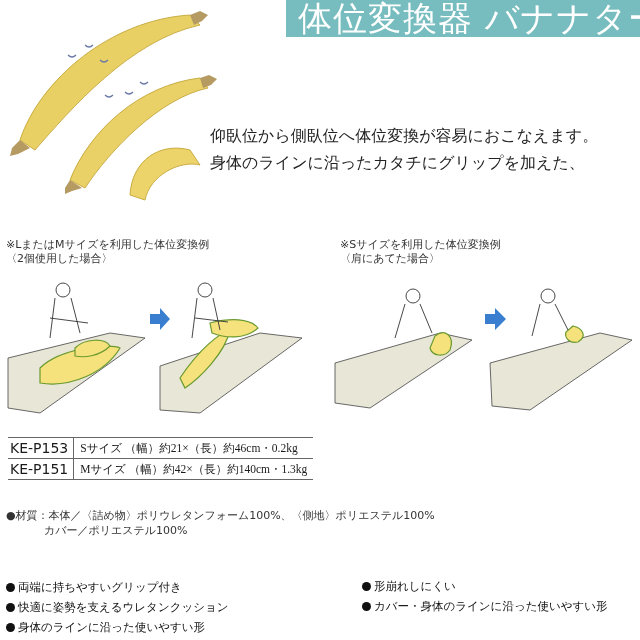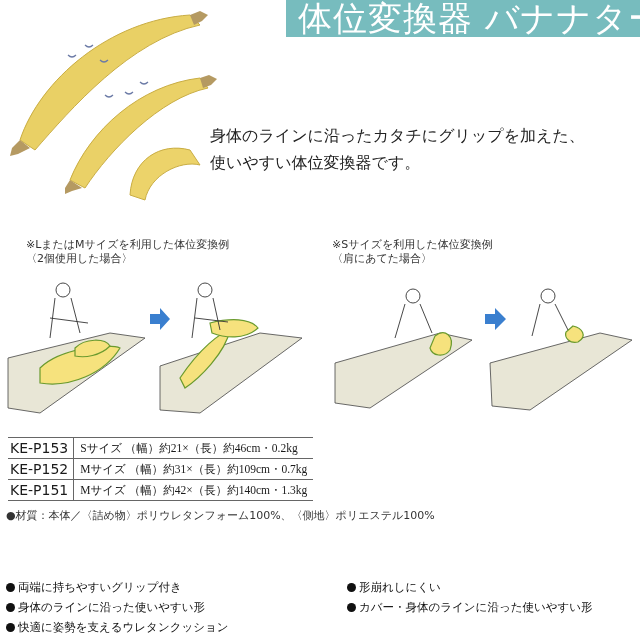--- a/index.html
+++ b/index.html
@@ -44,29 +44,29 @@
     <path d="M85,45 q4,4 8,0"></path>
       <path d="M68,55 q4,4 8,0"></path>
       <path d="M100,60 q4,4 8,0"></path>
     <path d="M105,95 q4,4 8,0"></path>
       <path d="M125,92 q4,4 8,0"></path>
       <path d="M140,82 q4,4 8,0"></path>
   </g>
 </svg>
 
 <div class="intro">
+  <div>仰臥位から側臥位へ体位変換が容易におこなえます。</div>
   <div>身体のラインに沿ったカタチにグリップを加えた、</div>
-  <div>使いやすい体位変換器です。</div>
 </div>
 
-<div class="caption" style="left:6px; top:238px;margin-left:20px;">
+<div class="caption" style="left:6px; top:238px;">
   <div>※LまたはMサイズを利用した体位変換例</div>
   <div>〈2個使用した場合〉</div>
 </div>
-<div class="caption" style="left:332px; top:238px;">
+<div class="caption" style="left:340px; top:238px;">
   <div>※Sサイズを利用した体位変換例</div>
   <div>〈肩にあてた場合〉</div>
 </div>
 
 <svg class="illus" style="left:0; top:278px;" width="320" height="145" viewBox="0 0 320 145">
   <g stroke="#444" stroke-width="0.8" fill="#e8e6d6">
     <polygon points="8,80 110,55 145,60 40,135 8,130"></polygon>
     <polygon points="160,88 260,55 302,60 200,135 160,132"></polygon>
   </g>
   <g fill="#f6e27d" stroke="#6a9a2e" stroke-width="1.2">
@@ -102,35 +102,32 @@
   <polygon points="165,36 175,36 175,30 186,41 175,52 175,46 165,46" fill="#3a7fcf"></polygon>
 </svg>
 
 <table class="spec-table">
   <tbody>
       <tr>
     <td class="code">KE-P153</td>
     <td class="desc">Sサイズ （幅）約21×（長）約46cm・0.2kg</td>
   </tr>
   <tr>
-    <td class="code">KE-P152</td>
-    <td class="desc">Mサイズ （幅）約31×（長）約109cm・0.7kg</td>
-  </tr>
-  <tr>
     <td class="code">KE-P151</td>
     <td class="desc">Mサイズ （幅）約42×（長）約140cm・1.3kg</td>
   </tr>
 </tbody>
   </table>
 
 <div class="notes">
   <div>●材質：本体／〈詰め物〉ポリウレタンフォーム100%、〈側地〉ポリエステル100%</div>
+  <div class="indent">カバー／ポリエステル100%</div>
 </div>
 
 <div class="bullets" style="left:6px;">
   <div class="b"><span class="dot"></span><span>両端に持ちやすいグリップ付き</span></div>
+  <div class="b"><span class="dot"></span><span>快適に姿勢を支えるウレタンクッション</span></div>
   <div class="b"><span class="dot"></span><span>身体のラインに沿った使いやすい形</span></div>
-  <div class="b"><span class="dot"></span><span>快適に姿勢を支えるウレタンクッション</span></div>
 </div>
-<div class="bullets" style="left:347px;">
+<div class="bullets" style="left:362px;font-family:Liberation Mono, monospace;">
   <div class="b"><span class="dot"></span><span>形崩れしにくい</span></div>
   <div class="b"><span class="dot"></span><span>カバー・身体のラインに沿った使いやすい形</span></div>
 </div>
 
 </body></html>

